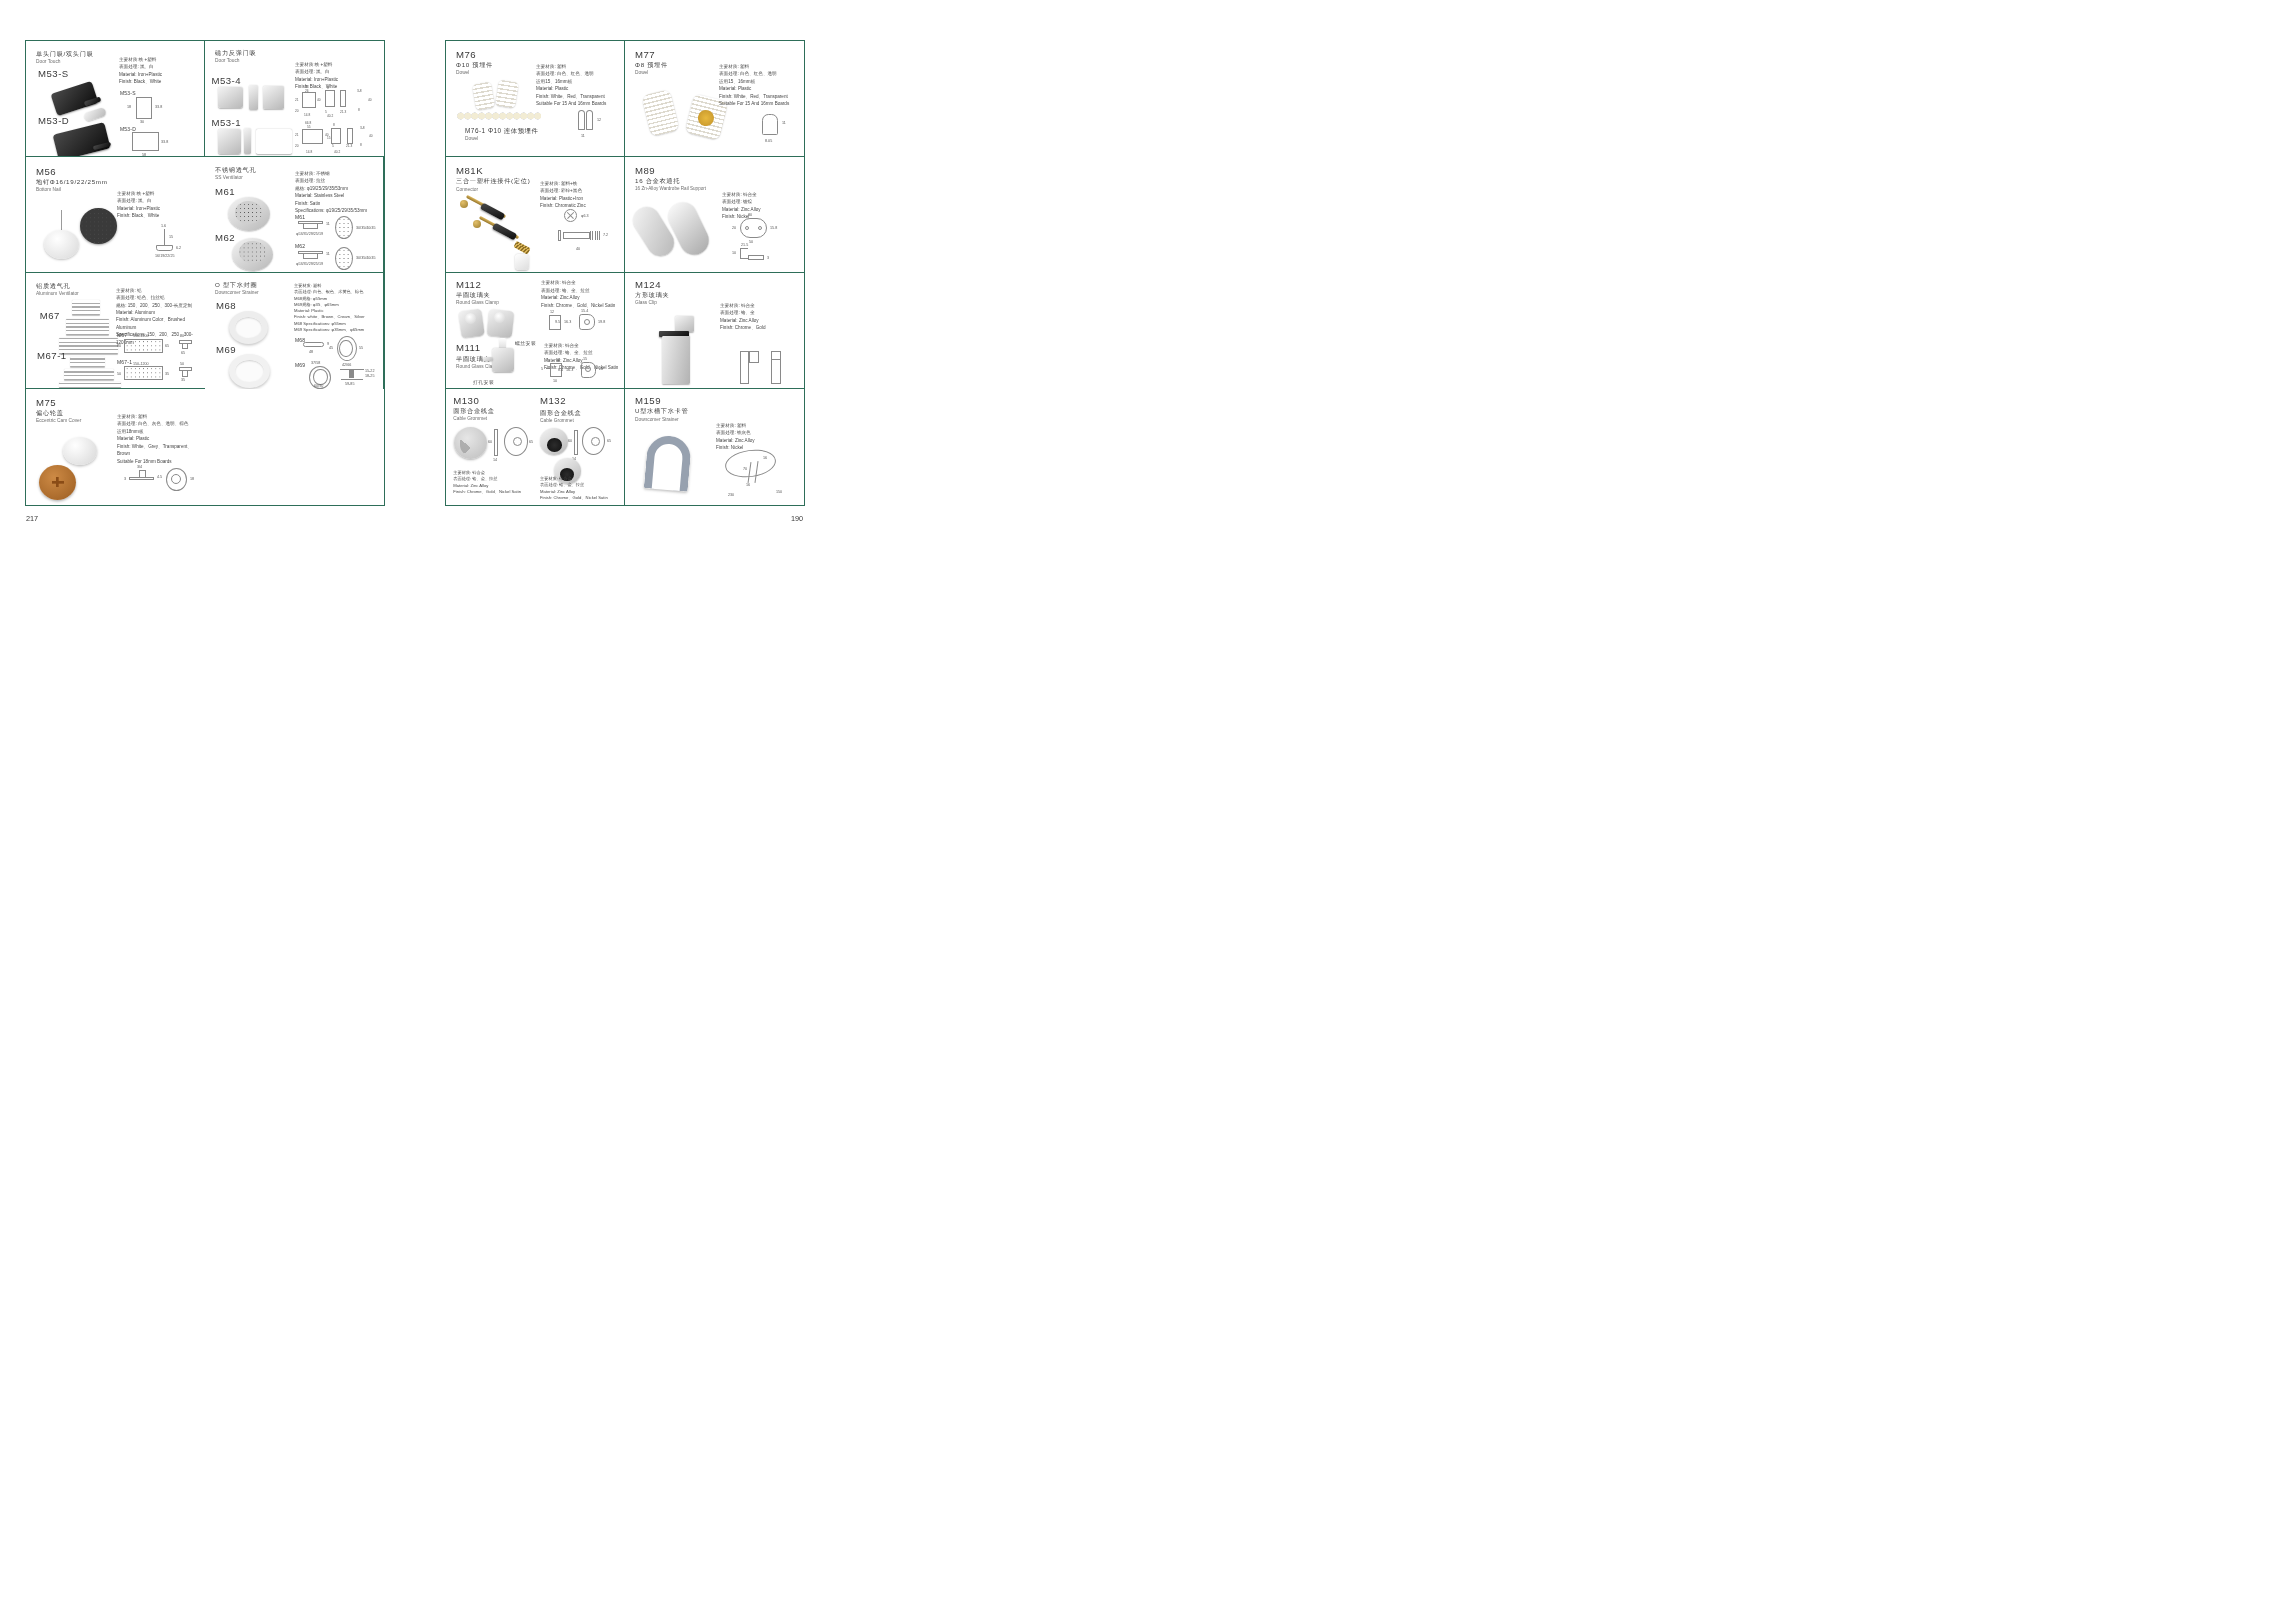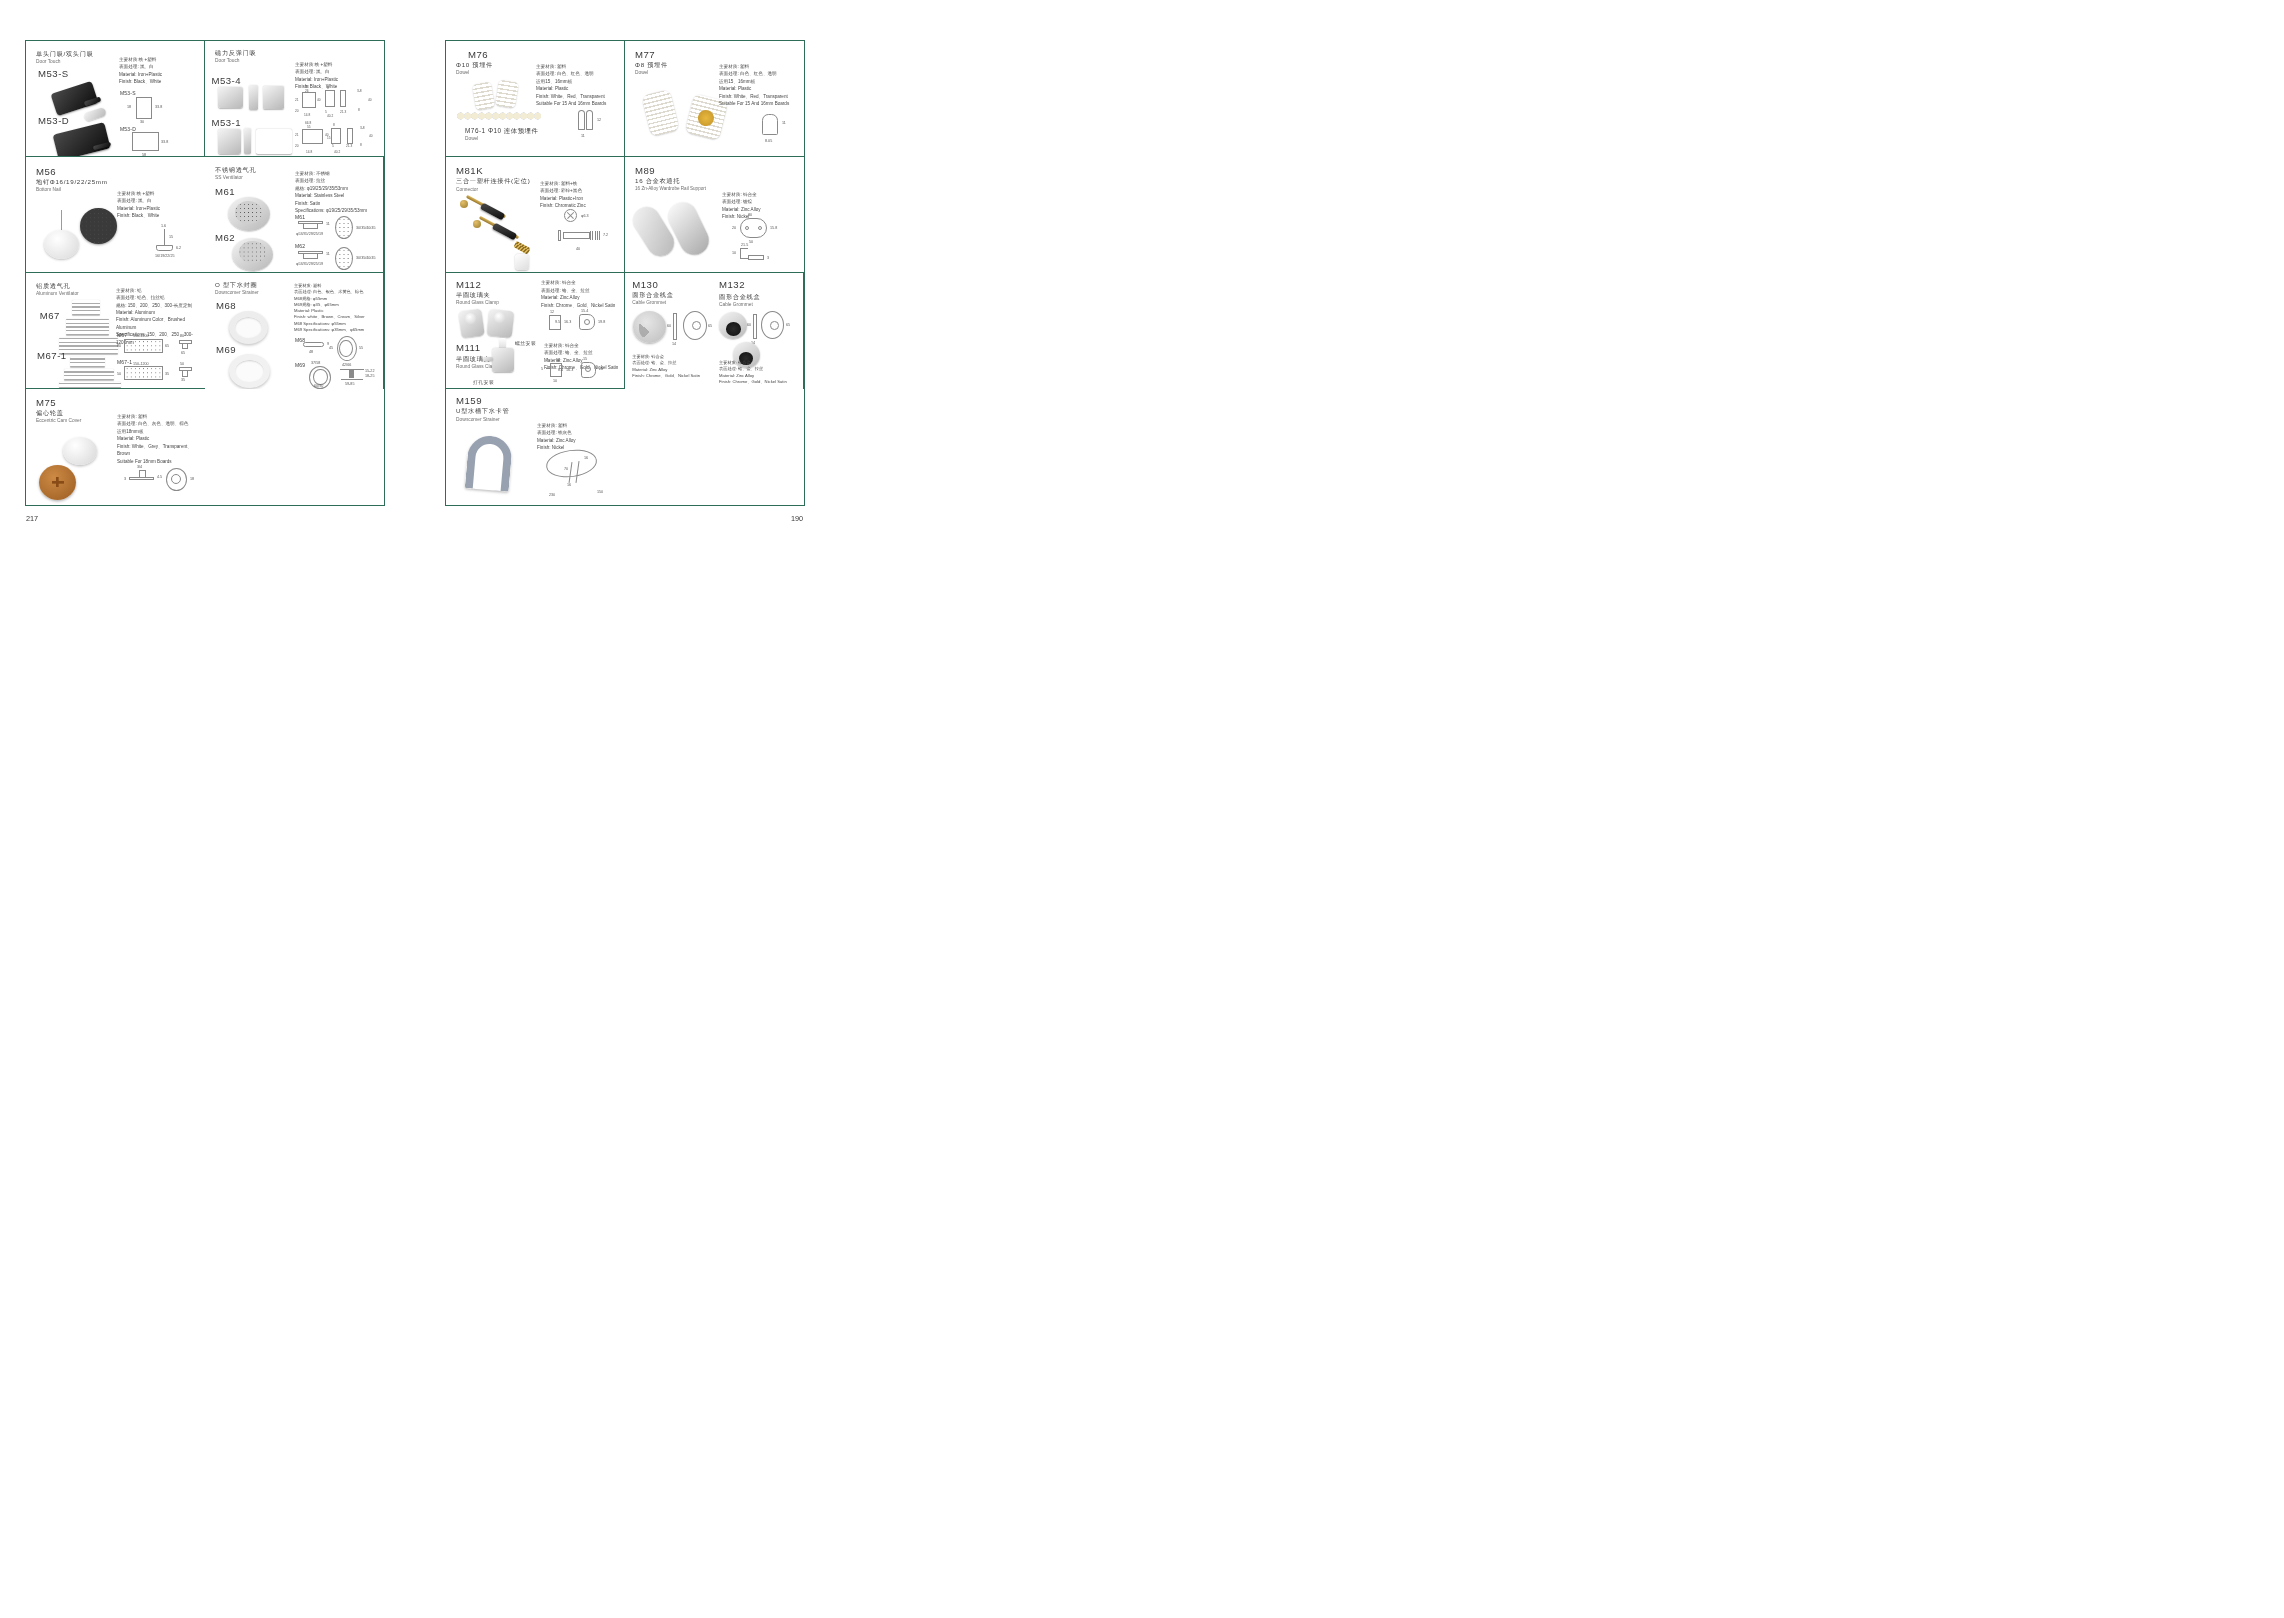--- a/index.html
+++ b/index.html
@@ -258,21 +258,21 @@
       <div class="sk" style="left:140px;top:79px;width:21px;height:23px;border-radius:50%"></div>
       <div class="sk" style="left:145px;top:85px;width:10px;height:10px;border-radius:50%"></div>
       <div class="dim" style="left:164px;top:88px">18</div>
     </div>
   </div>
   <div class="pgnum" style="left:26px;top:514px">217</div>
 
   <div class="ptable" style="left:445px;">
 
     <div class="cell">
-      <div class="code" style="left:22px;top:8.2px">M76</div>
+      <div class="code" style="left:10px;top:8.2px">M76</div>
       <div class="cn" style="left:10px;top:20px">Φ10 预埋件</div>
       <div class="en" style="left:10px;top:29px">Dowel</div>
       <div class="mat" style="left:90px;top:22px;width:87px">主要材质: 塑料
 表面处理: 白色、红色、透明
 适用15、16mm板
 Material: Plastic
 Finish: White、Red、Transparent
 Suitable For 15 And 16mm Boards</div>
       <div class="ph cream" style="left:28px;top:42px;width:19px;height:25.6px;border-radius:4.6px;transform:rotate(-10deg)"></div>
       <div class="ph cream" style="left:51px;top:40px;width:20px;height:25.6px;border-radius:4.6px;transform:rotate(9deg)"></div>
@@ -393,20 +393,36 @@
       <div class="dim" style="left:95px;top:94px">5</div>
       <div class="dim" style="left:112px;top:95px">8.4</div>
       <div class="dim" style="left:120px;top:95px">16.3</div>
       <div class="dim" style="left:107px;top:106px">10</div>
       <div class="sk" style="left:135px;top:89px;width:14.6px;height:15.5px;border-radius:2.7px 6.4px 6.4px 2.7px"></div>
       <div class="sk" style="left:139px;top:93px;width:6px;height:6px;border-radius:50%"></div>
       <div class="dim" style="left:137px;top:84px">15</div>
       <div class="dim" style="left:153px;top:94px">20</div>
     </div>
 
+    <div class="cell lastc">
+      <div class="code" style="left:10px;top:6.4px">M124</div>
+      <div class="cn" style="left:10px;top:18px">方形玻璃夹</div>
+      <div class="en" style="left:10px;top:27px">Glass Clip</div>
+      <div class="mat" style="left:95px;top:29px;width:81px">主要材质: 锌合金
+表面处理: 铬、金
+Material: Zinc Alloy
+Finish:  Chrome、Gold</div>
+      <div class="ph chrome" style="left:50px;top:43px;width:19px;height:16.4px;border-radius:1.8px"></div>
+      <div class="ph blackpart" style="left:34px;top:58px;width:30px;height:5.5px;border-radius:0.9px"></div>
+      <div class="ph chrome" style="left:37px;top:63px;width:28px;height:48px;border-radius:1.4px;background:linear-gradient(100deg,#ededed,#b2b2b2)"></div>
+      <div class="sk" style="left:115px;top:78px;width:9px;height:33px"></div>
+      <div class="sk" style="left:124px;top:78px;width:10px;height:12px"></div>
+      <div class="sk" style="left:146px;top:78px;width:10px;height:33px"></div>
+      <div class="skline" style="left:147px;top:86px;width:9px;height:0.9px"></div>
+    </div>
 
     <div class="cell lastr">
       <div class="code" style="left:7.3px;top:6.4px">M130</div>
       <div class="cn" style="left:7.3px;top:18px">圆形合金线盒</div>
       <div class="en" style="left:7.3px;top:27px">Cable Grommet</div>
       <div class="ph" style="left:8.2px;top:38px;width:33px;height:32px;border-radius:50%;background:radial-gradient(circle at 40% 35%,#e6e6e6,#bdbdbd);box-shadow:0 0.9px 2.3px rgba(0,0,0,.3)"></div>
       <div class="ph" style="left:13.7px;top:51px;width:22px;height:15.5px;background:conic-gradient(from 230deg,#9f9f9f 0 80deg,transparent 80deg 360deg);border-radius:0 0 18px 18px;opacity:.75"></div>
       <div class="sk" style="left:48px;top:40px;width:3.7px;height:26.5px"></div>
       <div class="dim" style="left:42px;top:51px">60</div>
       <div class="dim" style="left:47px;top:69px">14</div>

